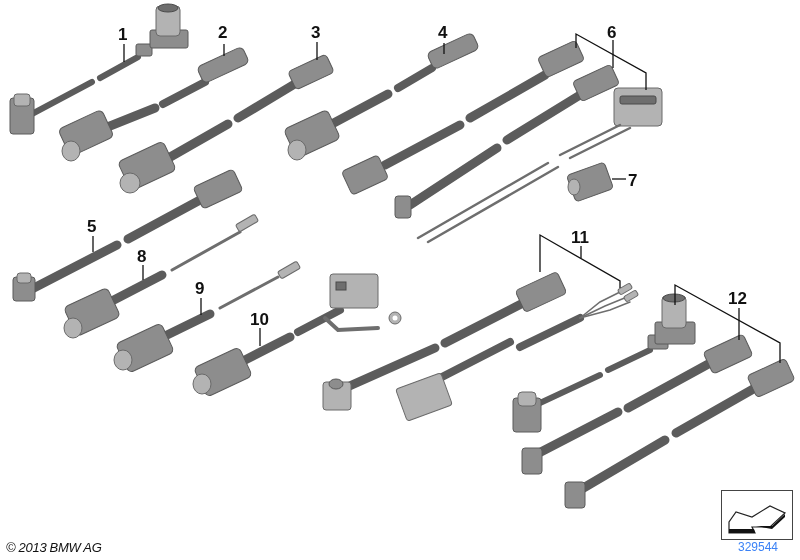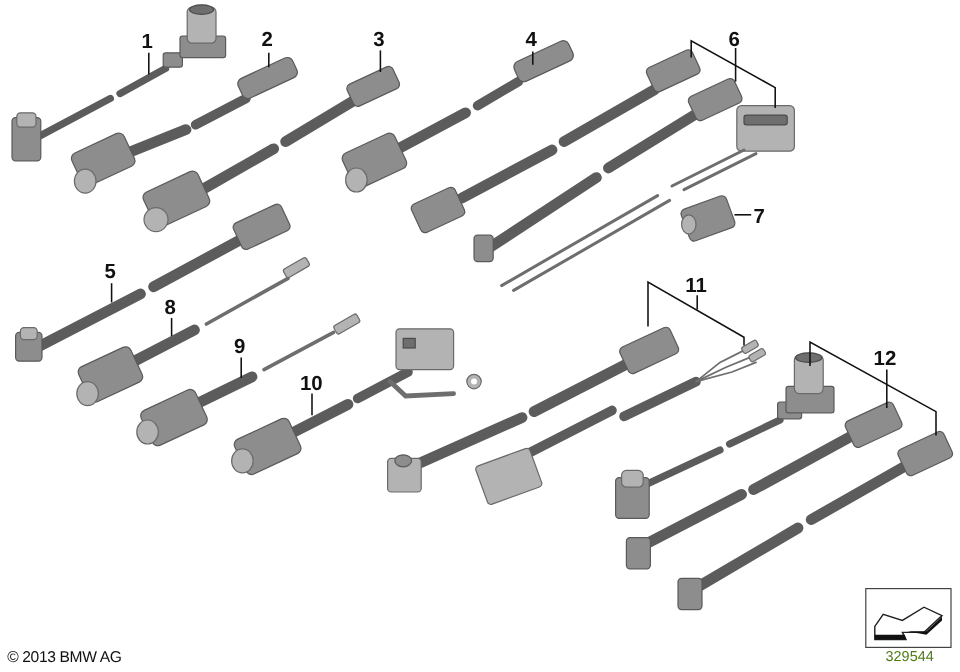--- a/index.html
+++ b/index.html
@@ -5,22 +5,22 @@
     html, body { margin: 0; padding: 0; background: #ffffff; }
     body { width: 800px; height: 560px; position: relative; overflow: hidden; font-family: "Liberation Sans", sans-serif; }
     #diagram { position: absolute; left: 0; top: 0; width: 800px; height: 560px; }
     .callout { font-family: "Liberation Sans", sans-serif; font-weight: bold; font-size: 17px; fill: #111; }
     .leader { stroke: #111; stroke-width: 1.3; fill: none; }
     .cable { stroke: #5c5c5c; stroke-linecap: round; fill: none; }
     .wire { stroke: #6e6e6e; stroke-linecap: round; fill: none; }
     .conn { fill: #8d8d8d; stroke: #5a5a5a; stroke-width: 1; }
     .conn-lt { fill: #b3b3b3; stroke: #6a6a6a; stroke-width: 1; }
     .conn-dk { fill: #6e6e6e; stroke: #4a4a4a; stroke-width: 1; }
-    .copyright { position: absolute; left: 6px; top: 540px; font-size: 13px; color: #111; letter-spacing: -0.3px; }
-    .figno { position: absolute; left: 738px; top: 540px; font-size: 12px; color: #4d7c0f; }
+    .copyright { position: absolute; left: 6px; top: 540px; font-size: 13px; color: #111; letter-spacing: -0.3px; font-style: italic; }
+    .figno { position: absolute; left: 738px; top: 540px; font-size: 12px; color: #3b82f6; }
     .navbox { position: absolute; left: 721px; top: 490px; width: 70px; height: 48px; border: 1px solid #444; background: #fff; cursor: pointer; }
   </style>
 </head>
 <body>
 
 <svg id="diagram" viewBox="0 0 800 560" xmlns="http://www.w3.org/2000/svg">
 
   <g>
     <line class="cable" x1="30" y1="115" x2="92" y2="82" stroke-width="6"></line>
     <line class="cable" x1="100" y1="78" x2="138" y2="57" stroke-width="6"></line>

